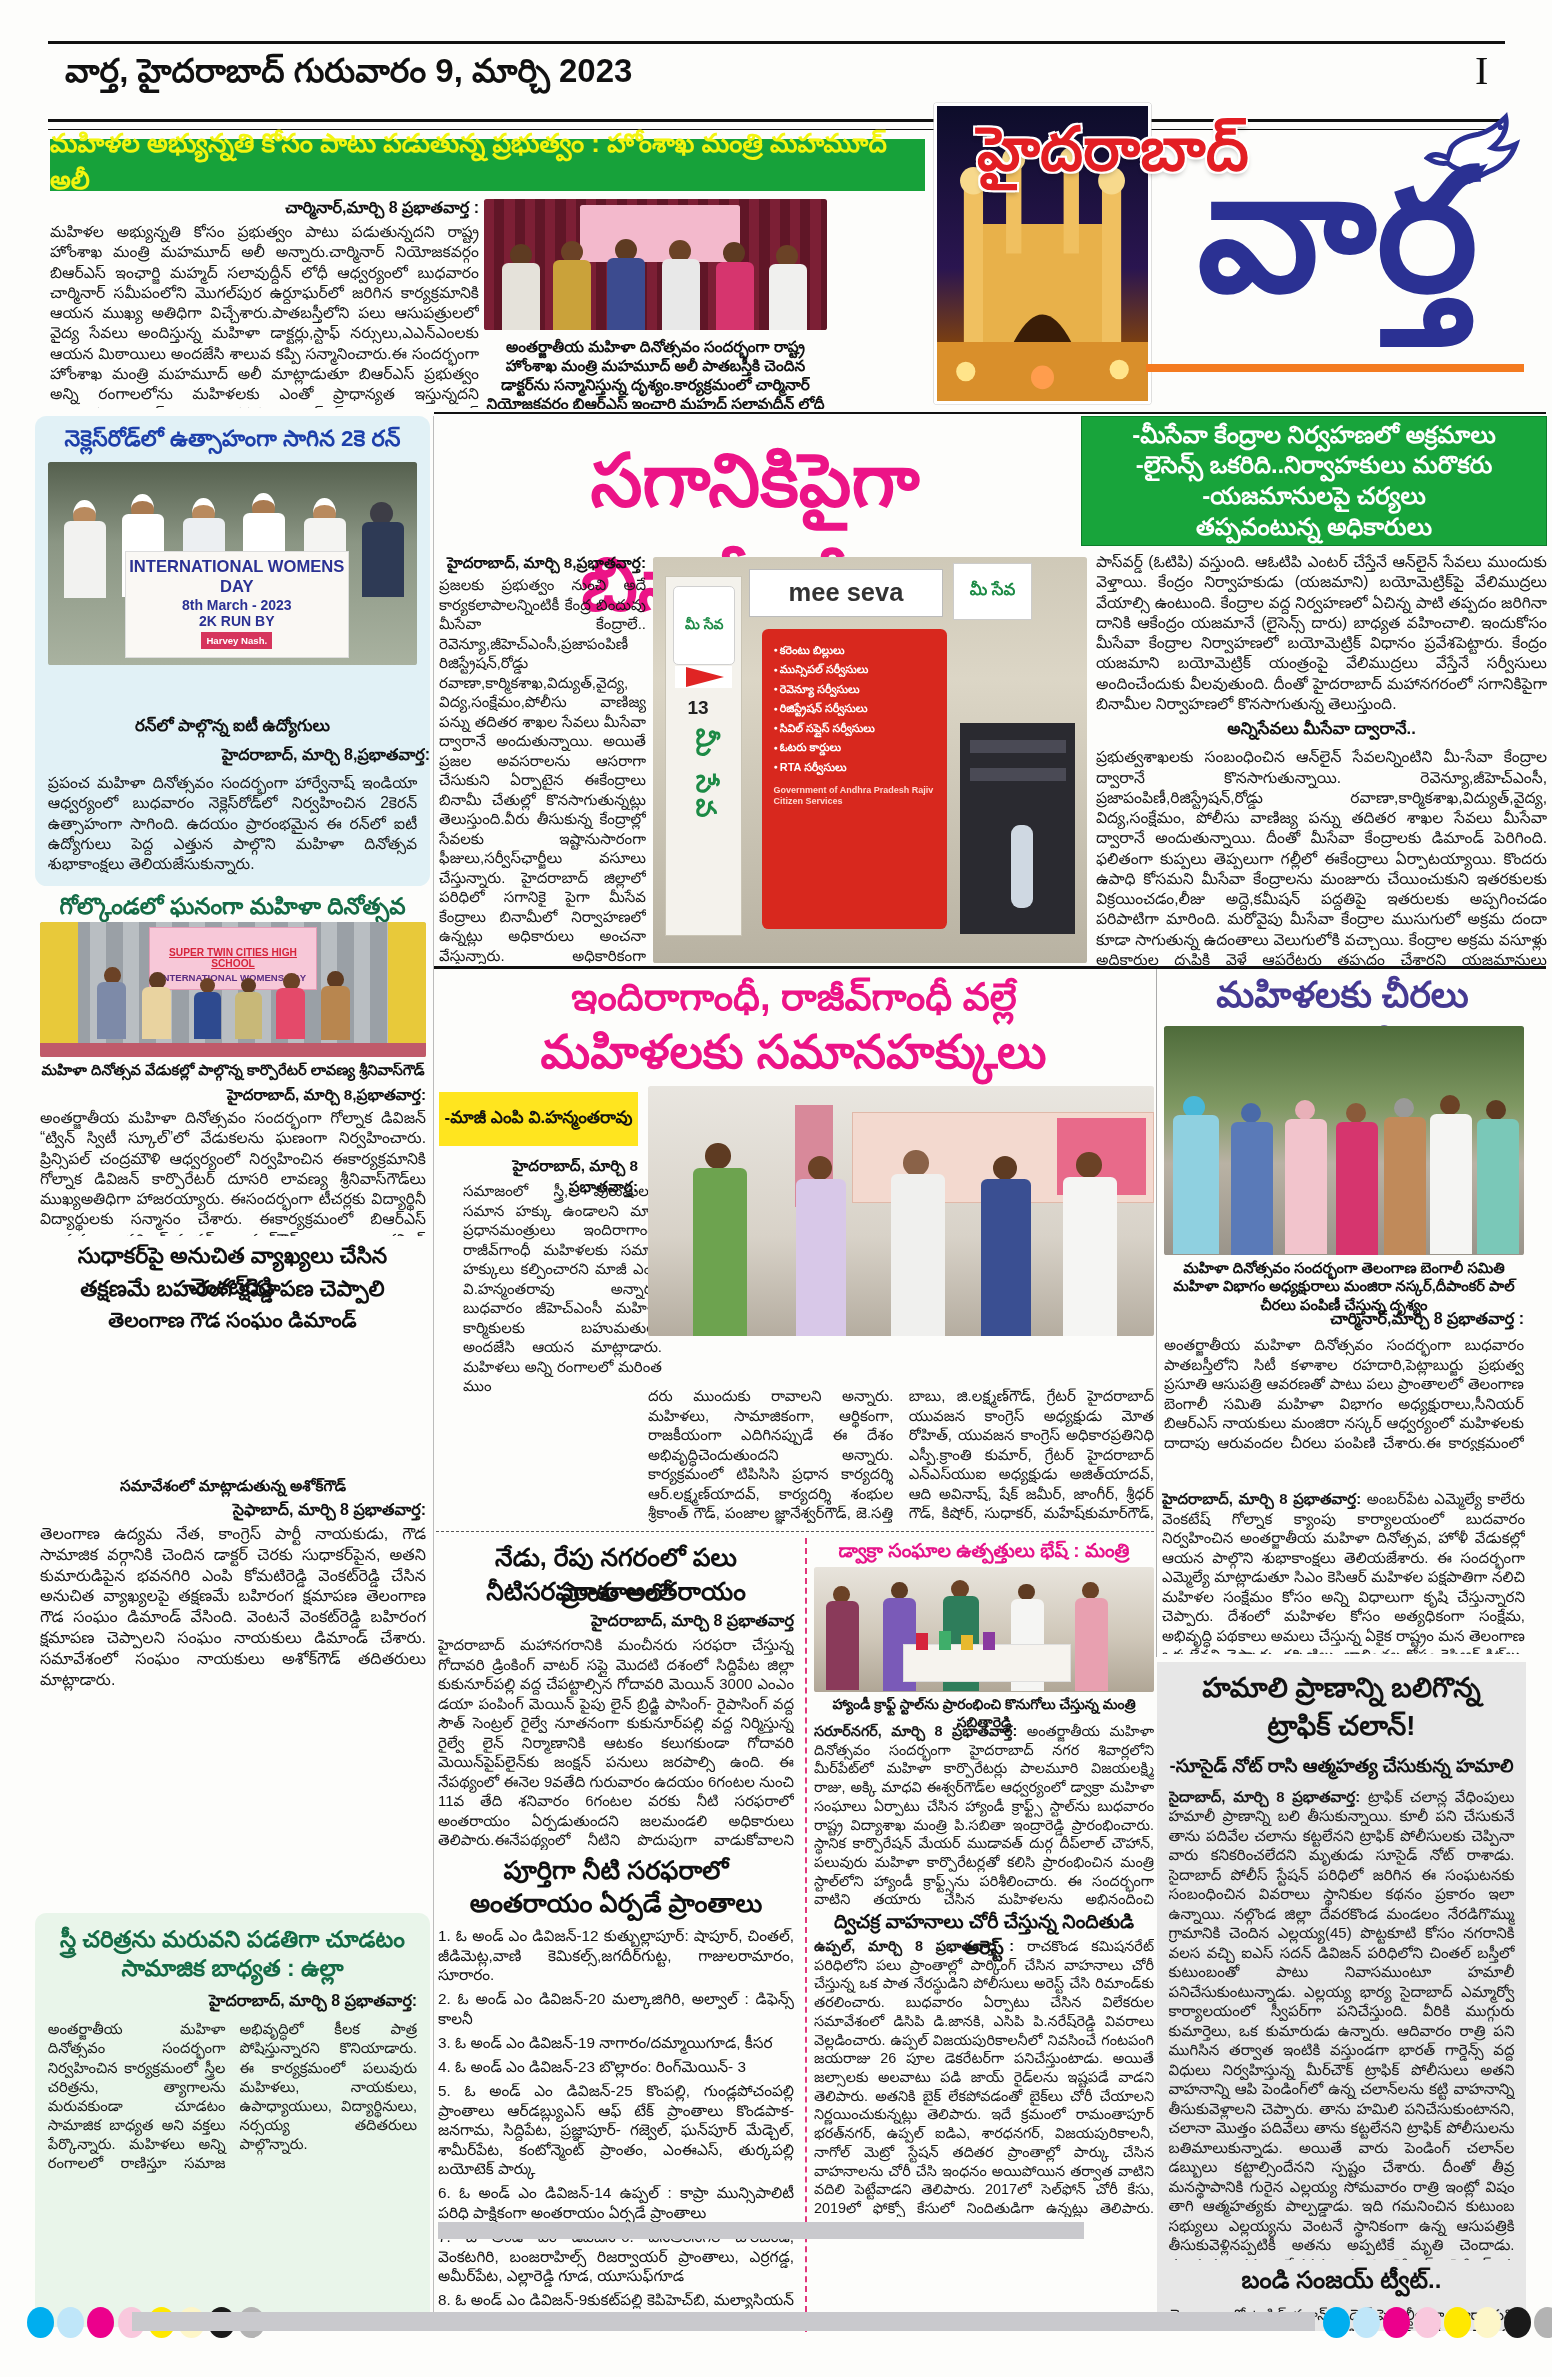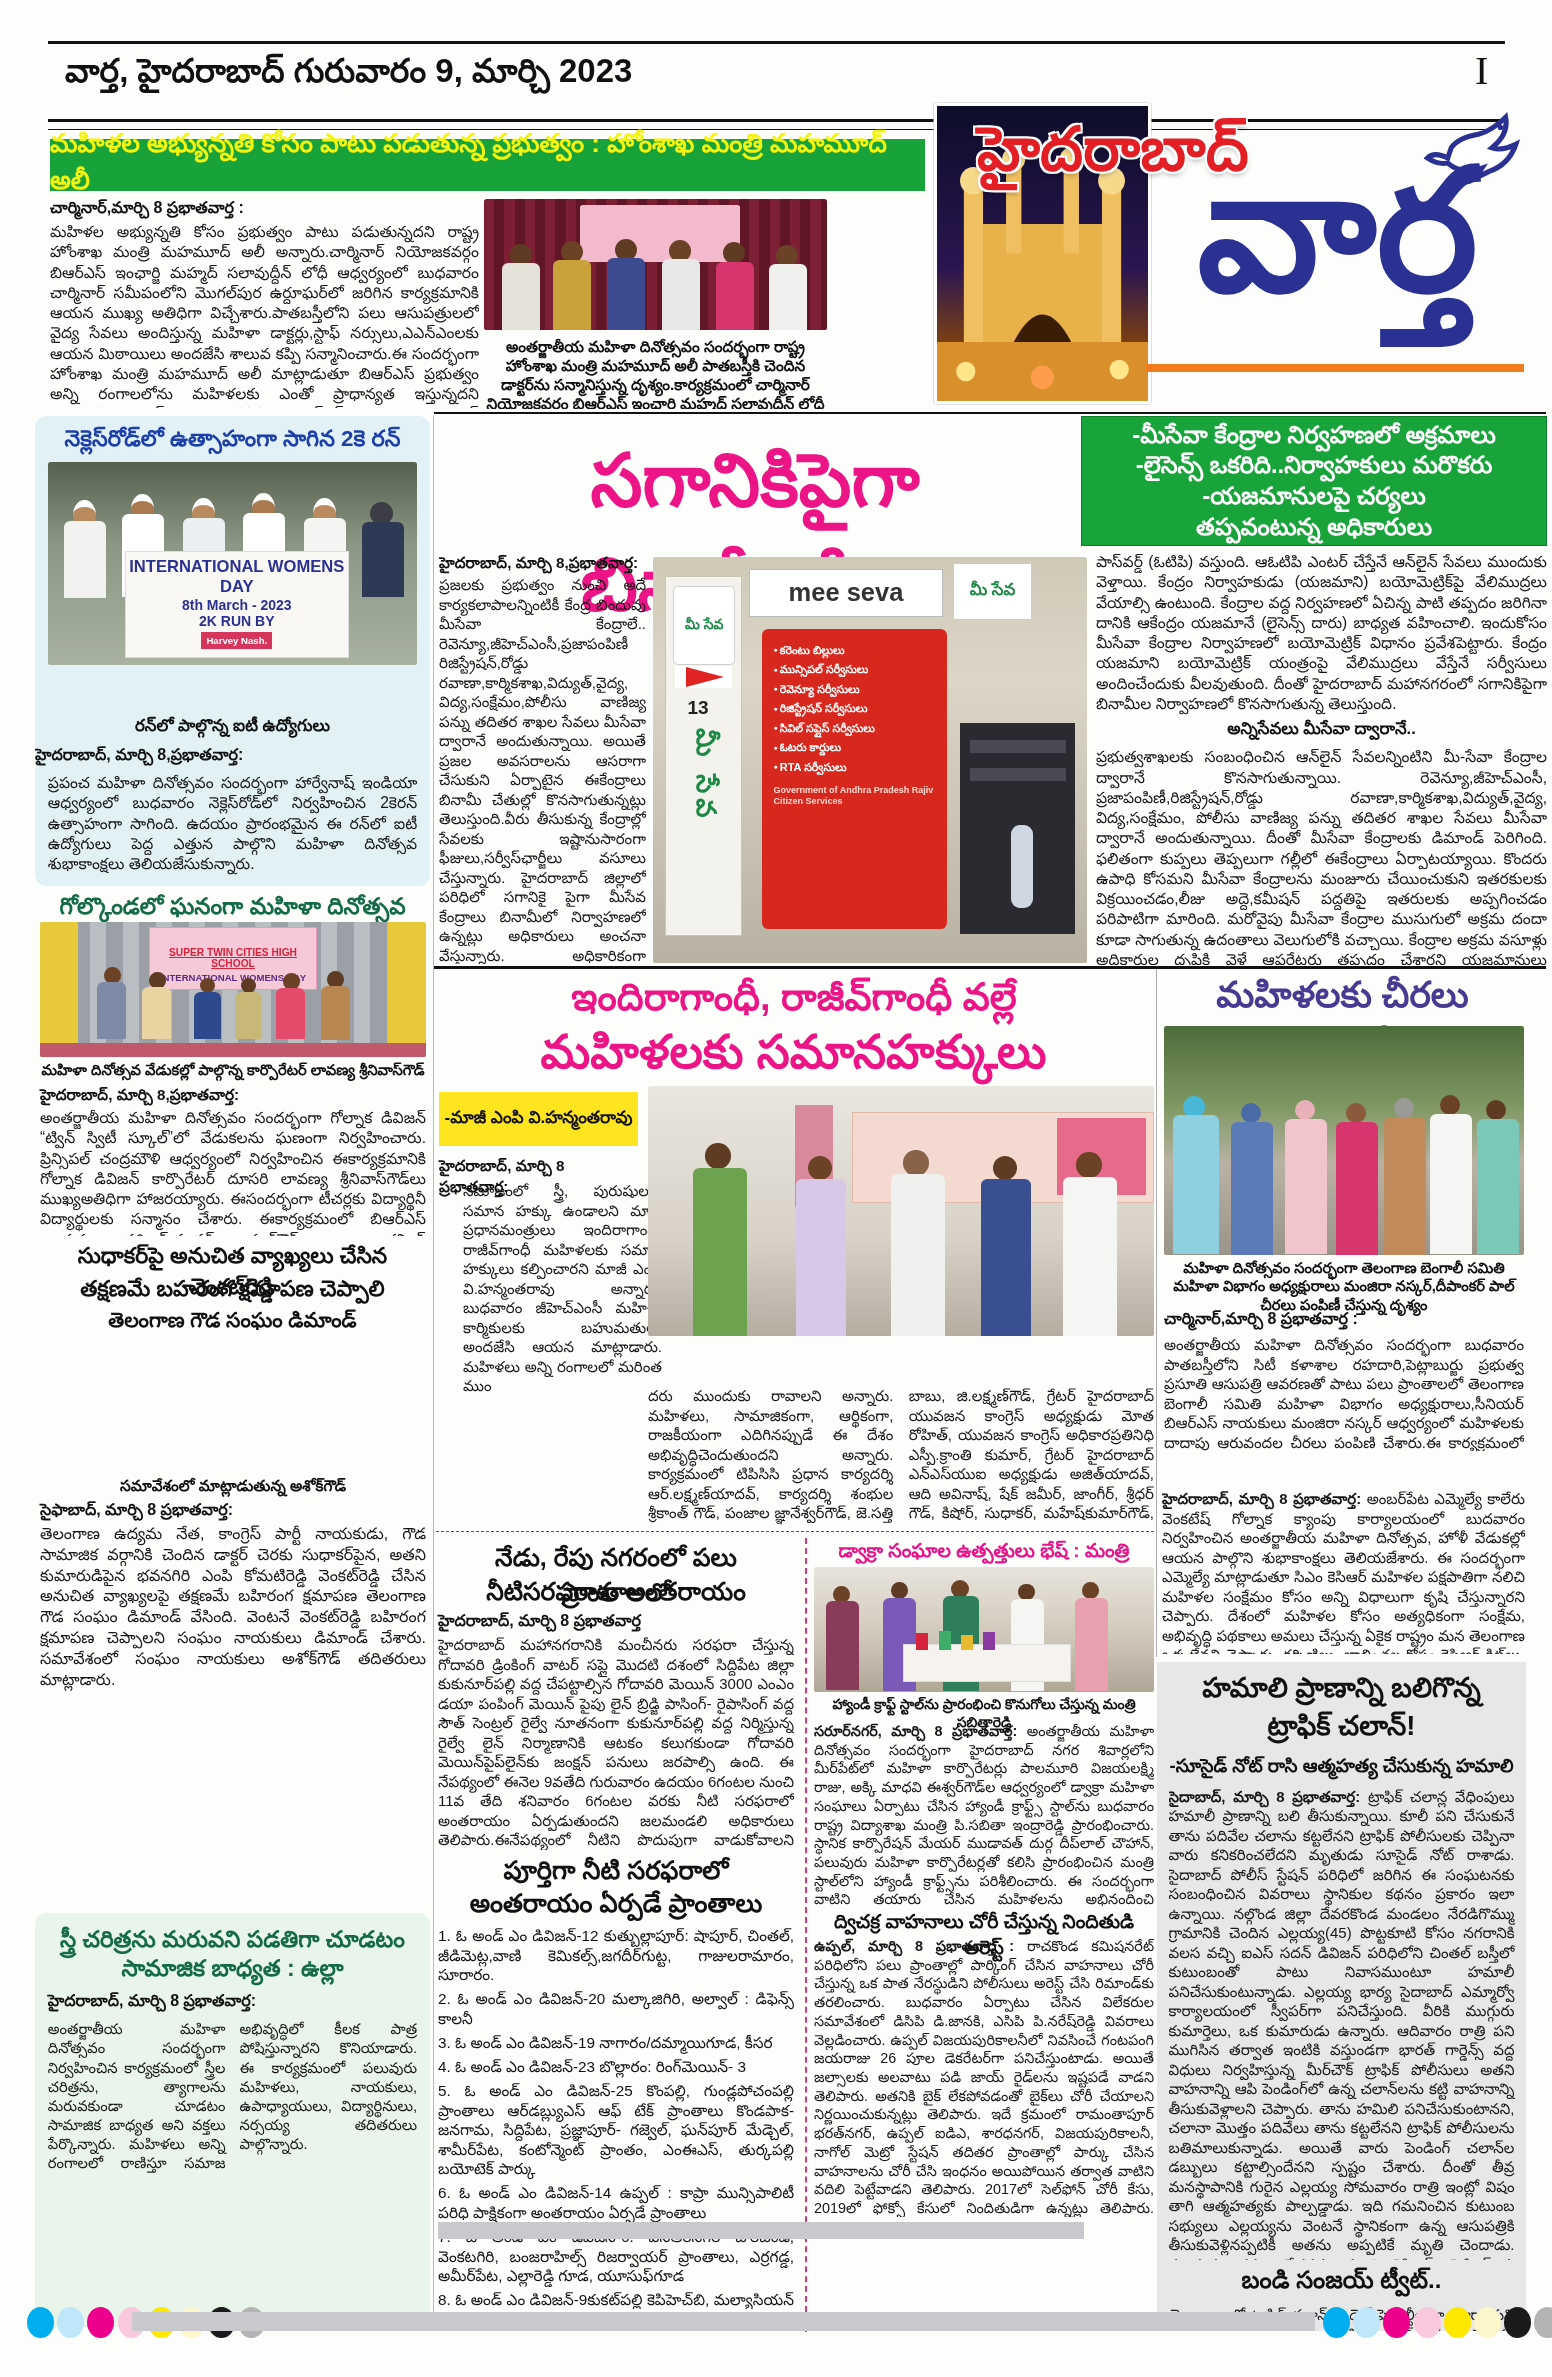--- a/index.html
+++ b/index.html
@@ -3,21 +3,21 @@
 <meta charset="utf-8">
 <style>
   html,body{margin:0;padding:0;background:#888;}
   .page{position:relative;width:1552px;height:2377px;background:#fdfdfb;overflow:hidden;
         font-family:"Liberation Sans","DejaVu Sans",sans-serif;color:#111;}
   .abs{position:absolute;}
   .b{font-weight:bold;}
   .ctr{text-align:center;}
   .just{text-align:justify;}
   .body-txt{font-size:15.6px;line-height:1.3;color:#161616;}
-  .dateline{font-weight:bold;text-align:left;font-size:16px;}
+  .dateline{font-weight:bold;text-align:right;font-size:16px;}
   .caption{font-weight:bold;text-align:center;font-size:15.3px;line-height:1.25;color:#101010;}
   .rule{background:#111;}
   .photo{overflow:hidden;border-radius:2.6px;}
   .person{position:absolute;border-radius:6.4px 6.4px 0 0;}
   .head{position:absolute;border-radius:50%;}
   .subhead{font-weight:bold;text-align:center;font-size:16.6px;margin:5.1px 0;}
   .dot{width:27px;height:31px;border-radius:50%;display:inline-block;margin-right:3.2px;}
   .greenbox-line{color:#fff;font-weight:bold;font-size:24px;line-height:1.28;text-align:center;}
   .water-item{font-size:15.3px;line-height:1.28;text-align:justify;margin-bottom:4.5px;}
   .svc{color:#fff;font-weight:bold;font-size:11px;margin:4.5px 0;white-space:nowrap;}

